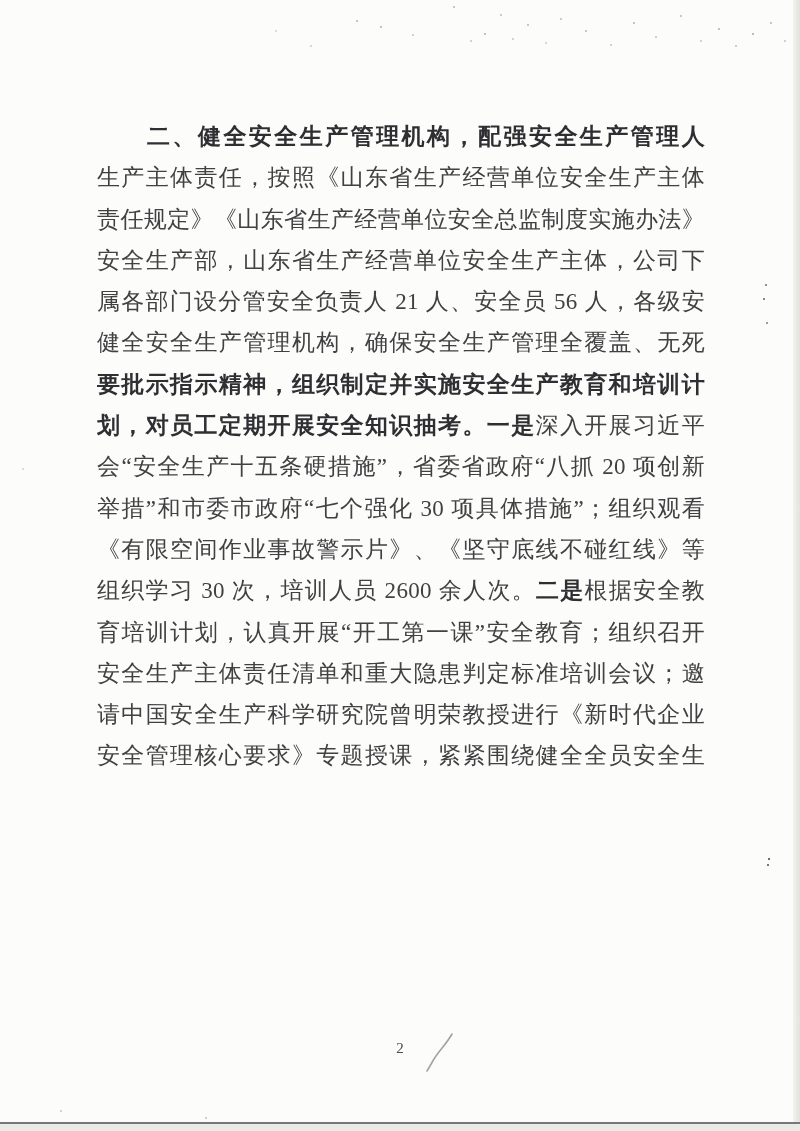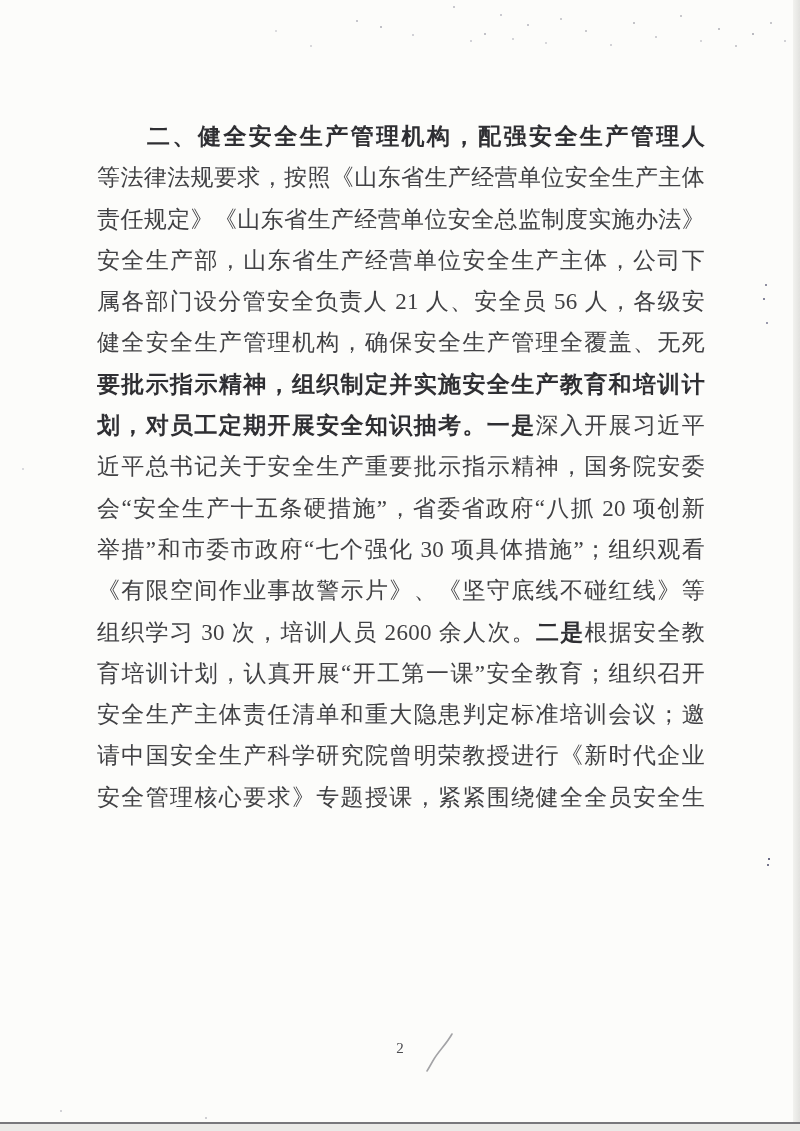--- a/index.html
+++ b/index.html
@@ -61,28 +61,27 @@
 </style>
 </head>
 <body>
 
 <div class="page">
 
   <div class="speckles"></div>
 
   <div class="textblock">
       <div class="line indent"><span class="b">二、健全安全生产管理机构，配强安全生产管理人员，</span></div>
-      <div class="line"><span>等法律法规要求，按照《山东省生产经营单位安全生产主体</span></div>
+      <div class="line"><span>生产主体责任，按照《山东省生产经营单位安全生产主体</span></div>
       <div class="line"><span>责任规定》《山东省生产经营单位安全总监制度实施办法》</span></div>
       <div class="line"><span>安全生产部，山东省生产经营单位安全生产主体，公司下</span></div>
       <div class="line"><span>属各部门设分管安全负责人 21 人、安全员 56 人，各级安</span></div>
       <div class="line"><span>健全安全生产管理机构，确保安全生产管理全覆盖、无死角。</span></div>
       <div class="line"><span class="b">要批示指示精神，组织制定并实施安全生产教育和培训计</span></div>
       <div class="line"><span class="b">划，对员工定期开展安全知识抽考。一是</span><span>深入开展习近平</span></div>
-      <div class="line"><span>近平总书记关于安全生产重要批示指示精神，国务院安委</span></div>
       <div class="line"><span>会“安全生产十五条硬措施”，省委省政府“八抓 20 项创新</span></div>
       <div class="line"><span>举措”和市委市政府“七个强化 30 项具体措施”；组织观看</span></div>
       <div class="line"><span>《有限空间作业事故警示片》、《坚守底线不碰红线》等</span></div>
       <div class="line"><span>组织学习 30 次，培训人员 2600 余人次。</span><span class="b">二是</span><span>根据安全教</span></div>
       <div class="line"><span>育培训计划，认真开展“开工第一课”安全教育；组织召开</span></div>
       <div class="line"><span>安全生产主体责任清单和重大隐患判定标准培训会议；邀</span></div>
       <div class="line"><span>请中国安全生产科学研究院曾明荣教授进行《新时代企业</span></div>
       <div class="line"><span>安全管理核心要求》专题授课，紧紧围绕健全全员安全生</span></div>
     </div>
 

